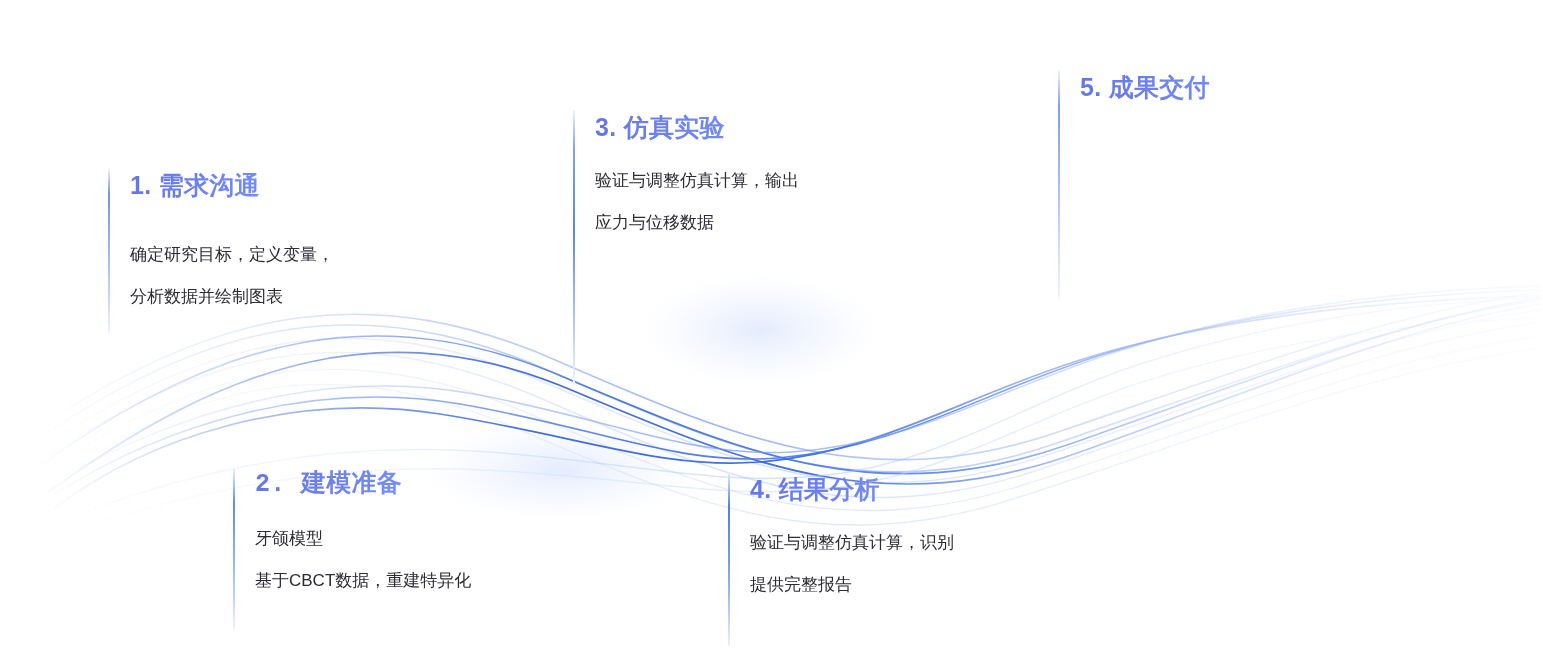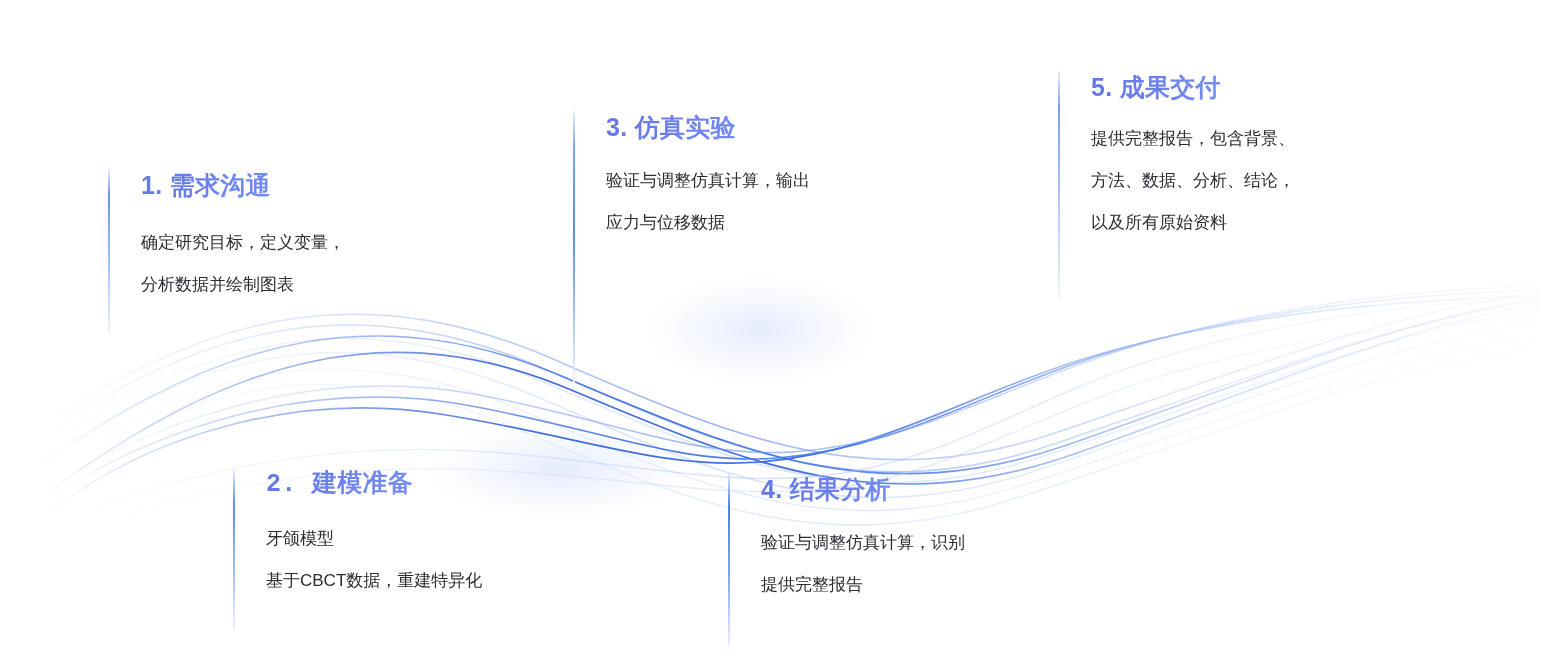--- a/index.html
+++ b/index.html
@@ -30,21 +30,21 @@
   #wave-svg {
     display: block;
     width: 1543px;
     height: 668px;
   }
 
   
   .step {
     position: absolute;
     box-sizing: border-box;
-    padding-left: 33px;
+    padding-left: 22px;
   }
   .accent-line {
     position: absolute;
     left: 0;
     top: 0;
     width: 2px;
     border-radius: 1px;
   }
   .step-title {
     margin: 0;
@@ -67,21 +67,21 @@
     white-space: nowrap;
   }
   .step-body .line {
     display: block;
   }
 
   
   #step-1 { left: 108px; top: 168px;  width: 330px; }
   #step-1 .accent-line { height: 165px;
       background: linear-gradient(to bottom, #f2f5fd 0%, #6e93f2 16%, #a8c1f8 60%, #eef2fc 100%); }
-  #step-1 .step-title { margin-bottom: 20px; }
+  #step-1 .step-title { margin-bottom: 32px; }
 
   #step-2 { left: 233px; top: 468px;  width: 350px; }
   #step-2 .accent-line { height: 162px;
       background: linear-gradient(to bottom, #eef2fd 0%, #5f87ef 22%, #9db9f7 62%, #eef2fc 100%); }
   #step-2 .step-title { margin-bottom: 16px; font-family: Liberation Mono, monospace; }
 
   #step-3 { left: 573px; top: 110px;  width: 350px; }
   #step-3 .accent-line { height: 276px;
       background: linear-gradient(to bottom, #eef2fd 0%, #7ea0f4 14%, #5c84ee 44%, #a9c2f8 74%, #f3f6fd 100%); }
   #step-3 .step-title { margin-bottom: 16px; }
@@ -202,20 +202,15 @@
     <h2 class="step-title">4. 结果分析</h2>
     <p class="step-body">
       <span class="line">验证与调整仿真计算，识别</span>
       <span class="line">提供完整报告</span>
     </p>
   </div>
 
   <div class="step" id="step-5">
     <div class="accent-line"></div>
     <h2 class="step-title">5. 成果交付</h2>
-    <p class="step-body">
-      <span class="line">提供完整报告，包含背景、</span>
-      <span class="line">方法、数据、分析、结论，</span>
-      <span class="line">以及所有原始资料</span>
-    </p>
   </div>
 
 </div>
 
 </body></html>

